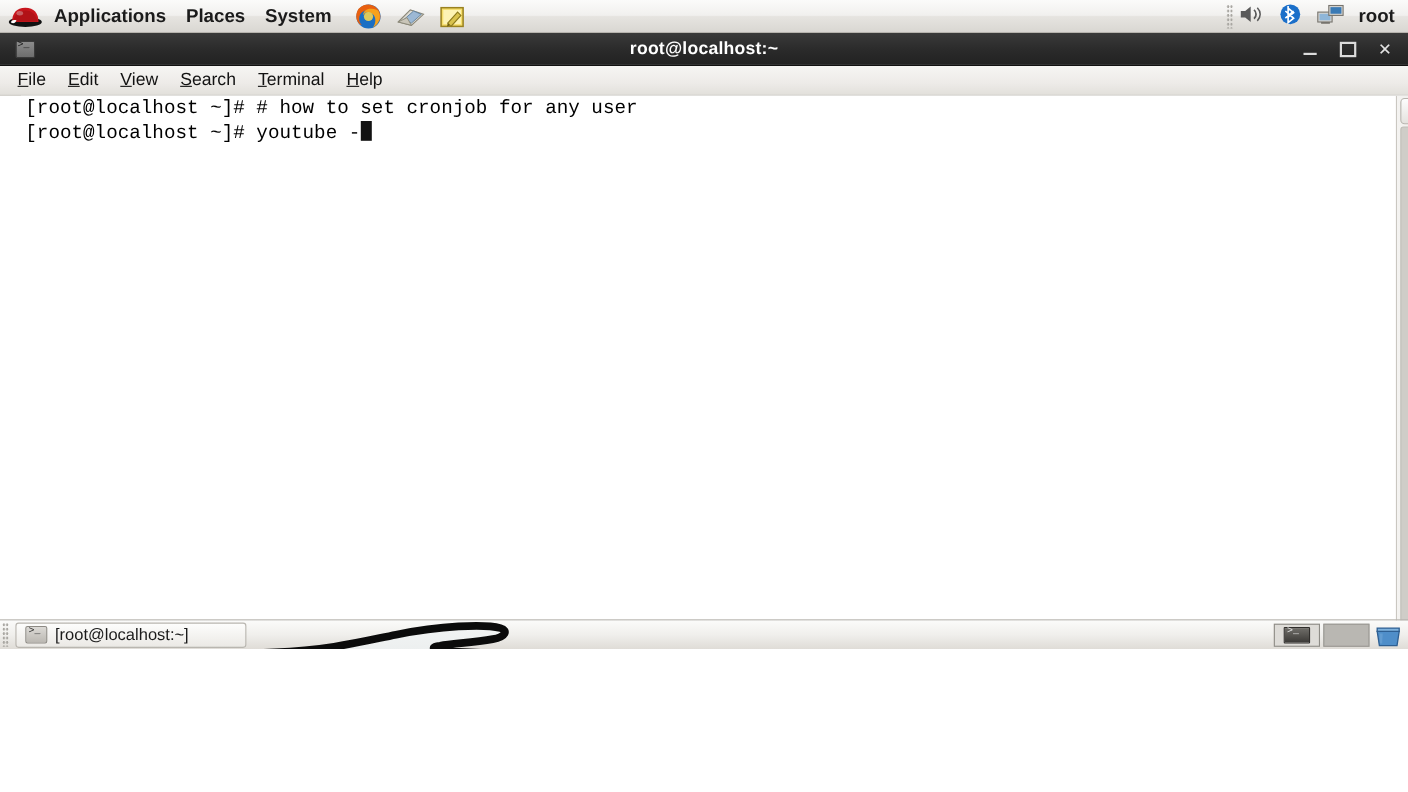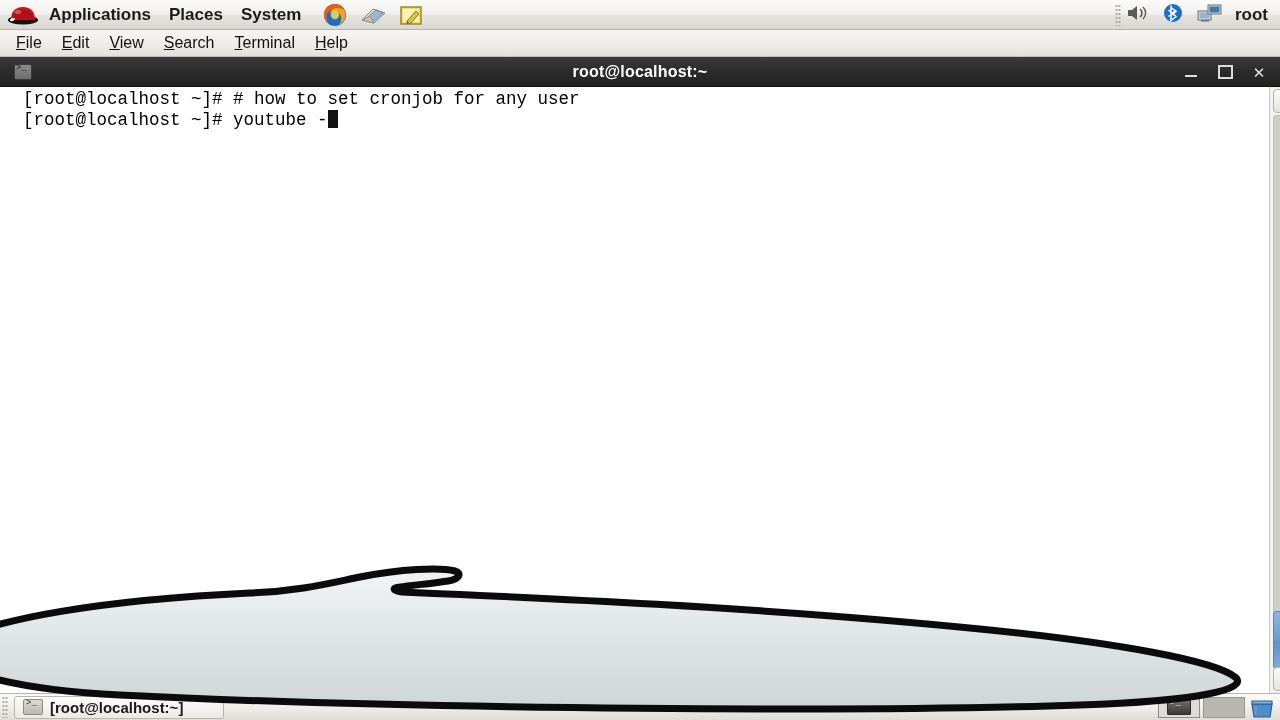--- a/index.html
+++ b/index.html
@@ -5,21 +5,21 @@
 <style>
   * { box-sizing: border-box; margin: 0; padding: 0; }
   html, body {
     width: 1280px; height: 720px;
     overflow: hidden;
     background: #ffffff;
     font-family: "Liberation Sans", sans-serif;
   }
   #screen {
     position: relative;
-    width: 1280px; height: 720px;
+    width: 1280px; height: 590px;
     overflow: hidden;
   }
 
   
   #top-panel {
     position: absolute; left: 0; top: 0;
     width: 1280px; height: 30px;
     background: linear-gradient(to bottom, #fbfbfa 0%, #f1f0ee 48%, #e6e4e0 52%, #d9d7d2 100%);
     border-bottom: 1px solid #b7b4ae;
     display: flex; align-items: center;
@@ -188,21 +188,21 @@
     width: 20px; height: 16px; margin-right: 7px;
     background: linear-gradient(to bottom, #dcdad6, #bbb8b2);
     border: 1px solid #8d8a84; border-radius: 2px; position: relative;
   }
   #taskbar-icon::before {
     content: ">_"; position: absolute; left: 2px; top: -2px;
     font-family: "Liberation Mono", monospace; font-size: 9px; color: #2a2a2a;
   }
   #taskbar-label {
     font-size: 15px; color: #1a1a1a; white-space: nowrap;
-    overflow: hidden; text-overflow: clip; font-weight: bold;
+    overflow: hidden; text-overflow: clip;
   }
   #bottom-right {
     position: absolute; right: 4px; top: 0; height: 27px;
     display: flex; align-items: center; gap: 3px;
   }
   .pager {
     width: 42px; height: 21px;
     background: #b9b7b2; border: 1px solid #9a9893;
     display: flex; align-items: center; justify-content: center;
     cursor: pointer;
@@ -312,37 +312,37 @@
           <rect x="5" y="18" width="8" height="1.6" fill="#76736d"></rect>
         </svg>
       </div>
 
       <div id="user-label">root</div>
     </div>
   </div>
 
   <div id="term-window">
 
+    <div id="titlebar">
+      <div id="title-icon"></div>
+      <div id="title-text">root@localhost:~</div>
+      <div id="win-controls">
+        <div class="win-btn win-min"></div>
+        <div class="win-btn win-max"></div>
+        <div class="win-btn">✕</div>
+      </div>
+    </div>
+
     <div id="menubar">
       <div class="mb-item"><u>F</u><span>ile</span></div>
       <div class="mb-item"><u>E</u><span>dit</span></div>
       <div class="mb-item"><u>V</u><span>iew</span></div>
       <div class="mb-item"><u>S</u><span>earch</span></div>
       <div class="mb-item"><u>T</u><span>erminal</span></div>
       <div class="mb-item"><u>H</u><span>elp</span></div>
-    </div>
-
-    <div id="titlebar">
-      <div id="title-icon"></div>
-      <div id="title-text">root@localhost:~</div>
-      <div id="win-controls">
-        <div class="win-btn win-min"></div>
-        <div class="win-btn win-max"></div>
-        <div class="win-btn">✕</div>
-      </div>
     </div>
 
     <div id="term-body">
       <div id="term-text"><span>[root@localhost ~]# # how to set cronjob for any user</span><br><span>[root@localhost ~]# youtube -</span><span class="cursor-block"></span></div>
 
       <div id="scrollbar">
         <div class="sb-btn sb-up">
           <span class="sb-arrow up"></span>
         </div>
         <div id="sb-trough"></div>

